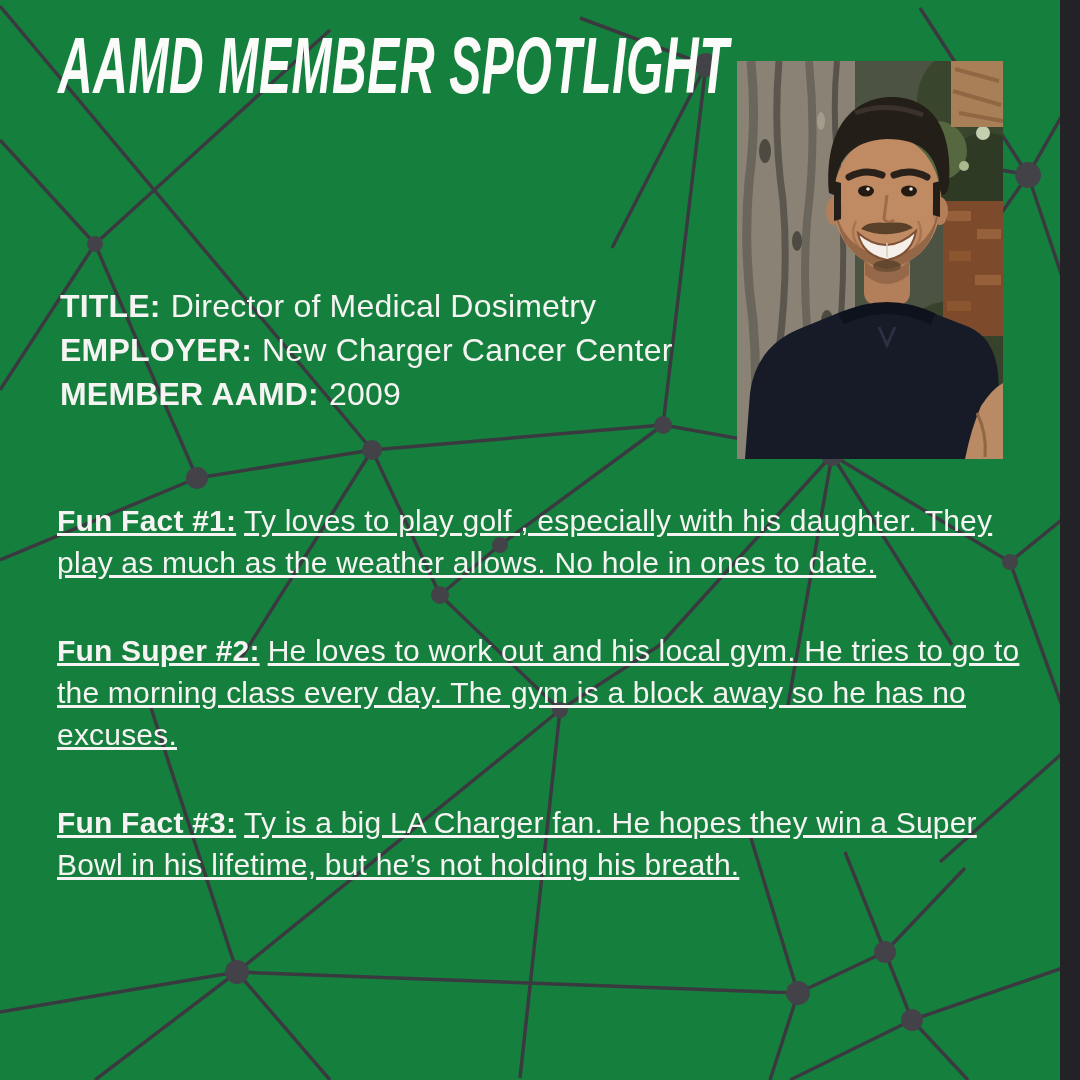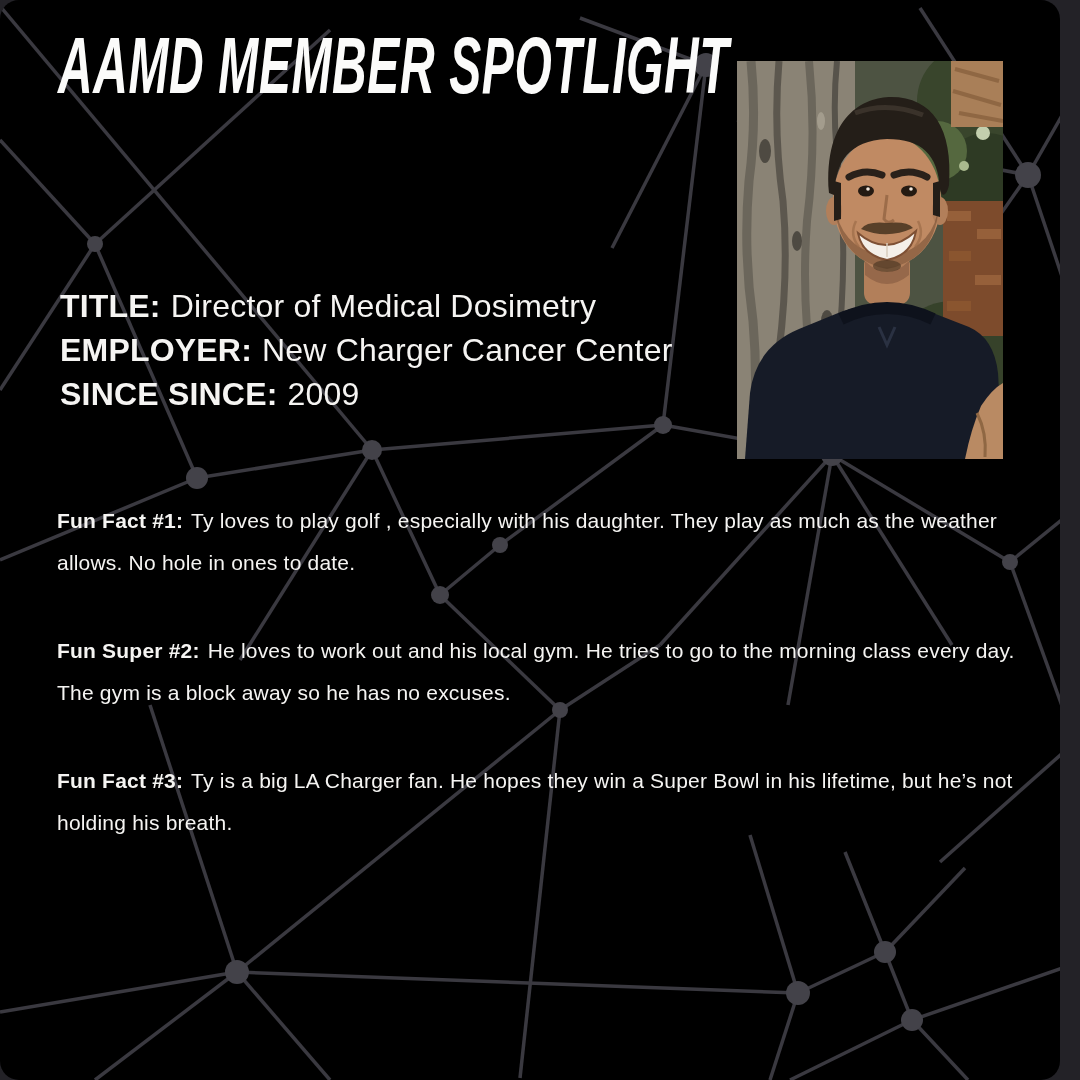--- a/index.html
+++ b/index.html
@@ -1,21 +1,20 @@
 <!DOCTYPE html>
 <html><head>
 <meta charset="utf-8">
 <title>Member Spotlight</title>
 <style>
   html,body { margin:0; padding:0; background:#232227; }
   .canvas {
     position:relative; width:1060px; height:1080px;
-    background:#000000; overflow:hidden;
+    background:#15803d; overflow:hidden;
     font-family:"Liberation Sans", sans-serif;
-    border-radius:19px;
   }
   .network { position:absolute; left:0; top:0; width:1080px; height:1080px; }
   .network line { stroke:#3a3940; stroke-width:3.5; }
   .network circle { fill:#434249; }
 
   .header {
     position:absolute; left:58px; top:20px; margin:0;
     color:#fbfbfa; font-size:80px; font-weight:bold; font-style:italic;
     white-space:nowrap;
   }
@@ -34,21 +33,21 @@
   .info {
     position:absolute; left:60px; top:284px;
     font-size:32px; line-height:44px; color:#f5f4f2; letter-spacing:0.2px;
   }
   .info .lbl { font-weight:bold; margin-right:10px; }
 
   .photo { position:absolute; left:737px; top:61px; width:266px; height:398px; }
 
   .facts {
     position:absolute; left:57px; top:500px; width:985px;
-    color:#f5f4f2; font-size:21px; line-height:42px; letter-spacing:0.2px;
+    color:#f5f4f2; font-size:30px; line-height:42px; letter-spacing:0.2px;text-decoration:underline;
   }
   .fact { margin:0 0 46px 0; }
   .flbl { font-weight:bold; margin-right:8px; }
 </style>
 </head>
 <body>
 
 <div class="canvas">
 
   <svg class="network" viewBox="0 0 1080 1080" aria-hidden="true">
@@ -126,21 +125,21 @@
 
 
   <div class="info">
     <div>
       <span class="lbl">TITLE:</span><span>Director of Medical Dosimetry</span>
     </div>
     <div>
       <span class="lbl">EMPLOYER:</span><span>New Charger Cancer Center</span>
     </div>
     <div>
-      <span class="lbl">SINCE SINCE:</span><span>2009</span>
+      <span class="lbl">MEMBER AAMD:</span><span>2009</span>
     </div>
   </div>
 
   <svg class="photo" viewBox="0 0 266 398" role="img" aria-label="Smiling man with dark hair wearing a black t-shirt standing in front of a tree">
 
     <rect x="0" y="0" width="266" height="398" fill="#4d5342"></rect>
     <circle cx="235" cy="40" r="55" fill="#39452c"></circle>
     <circle cx="250" cy="120" r="48" fill="#2e3a24"></circle>
     <circle cx="215" cy="300" r="60" fill="#36422a"></circle>
     <circle cx="250" cy="210" r="40" fill="#455332"></circle>

